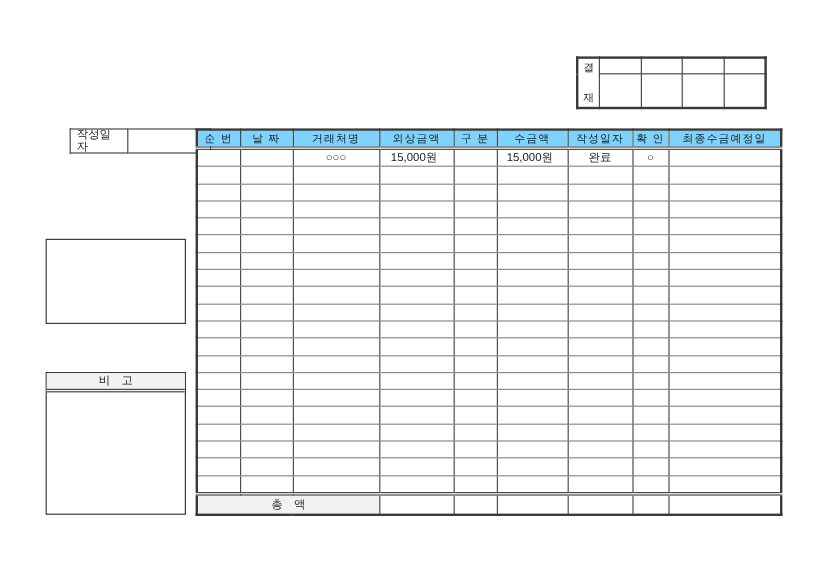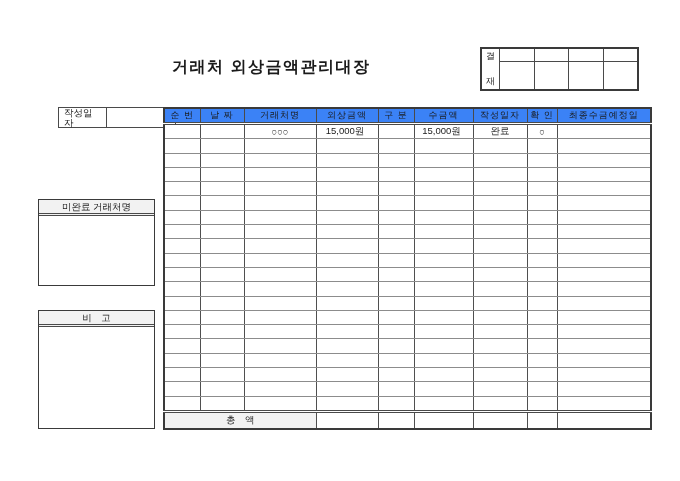--- a/index.html
+++ b/index.html
@@ -53,42 +53,41 @@
   }
   .side-box .box-body { font-size:9.5px; }
   .box-incomplete { top:199px; } .box-incomplete .box-body { height:69px; }
   .box-remarks   { top:310px; } .box-remarks   .box-body { height:101px; }
 
   
   .ledger { position:absolute; left:163px; top:107px; }
   .ledger table { border-collapse:collapse; table-layout:fixed; border:2px solid #3a3a3a; }
   .ledger th {
     border:1px solid #4a4a4a; border-bottom:3px double #4a4a4a;
-    background:#3b82f6; font-weight:normal; font-size:9px; letter-spacing:1px;
+    background:#7dd3fc; font-weight:normal; font-size:9px; letter-spacing:1px;
     height:13px; padding:0; text-align:center; white-space:pre; overflow:hidden;
   }
   .ledger td {
     border-left:1px solid #4f4f4f; border-right:1px solid #4f4f4f;
     border-top:1px solid #8c8c8c; border-bottom:1px solid #8c8c8c;
     font-size:9.5px; padding:0; height:13.3px; text-align:center;
     white-space:nowrap; overflow:hidden; background:#fff;
   }
   .ledger td.num { text-align:center; padding-right:4px; }
   .ledger tr.total-row td {
     border-top:3px double #4a4a4a; height:15px;
     border-left:1px solid #14b8a6; border-right:1px solid #4f4f4f;
   }
   .ledger td.total-label { background:#f2f2f2; text-align:center; white-space:pre; }
 </style>
 </head>
 <body>
 
 <div class="page">
 
-  <div class="doc-title">거래처 외상금액관리대장</div>
 
   <div class="approval">
     <table>
       <colgroup>
         <col style="width:17px">
         <col class="sign">
           <col class="sign">
           <col class="sign">
           <col class="sign">
       </colgroup>
@@ -120,21 +119,20 @@
         <tbody>
           <tr>
             <td class="lab">작성일자</td>
             <td class="val"></td>
           </tr>
         </tbody>
       </table>
   </div>
 
   <div class="side-box box-incomplete">
-    <div class="box-head">미완료 거래처명</div>
     <div class="box-body"></div>
   </div>
 
   <div class="side-box box-remarks">
     <div class="box-head">비　고</div>
     <div class="box-body"></div>
   </div>
 
   <div class="ledger">
     <table>

